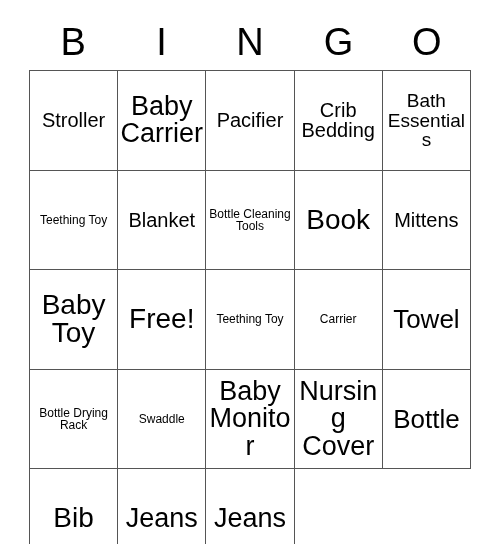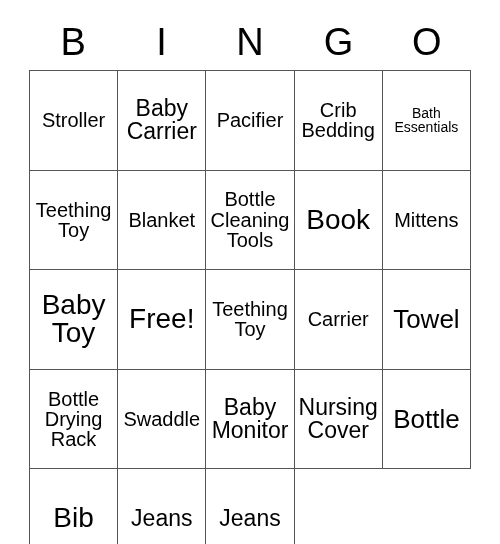--- a/index.html
+++ b/index.html
@@ -75,24 +75,24 @@
     display: block;
     width: 100%;
     line-height: 1.02;
     color: #000000;
     word-break: normal;
     overflow-wrap: break-word;
     user-select: none;
   }
 
   
-  .fs-xs  .cell-text { font-size: 14px; }
-  .fs-sm  .cell-text { font-size: 20px; }
+  .fs-xs  .cell-text { font-size: 19px; }
+  .fs-sm  .cell-text { font-size: 12px; }
   .fs-md  .cell-text { font-size: 20px; }
-  .fs-lg  .cell-text { font-size: 23px; }
+  .fs-lg  .cell-text { font-size: 27px; }
   .fs-xl  .cell-text { font-size: 26px; }
   .fs-xxl .cell-text { font-size: 28px; }
 </style>
 </head>
 <body>
 
 <div id="bingo-card">
 
   <div id="header-row">
       <div class="header-letter">B</div>

